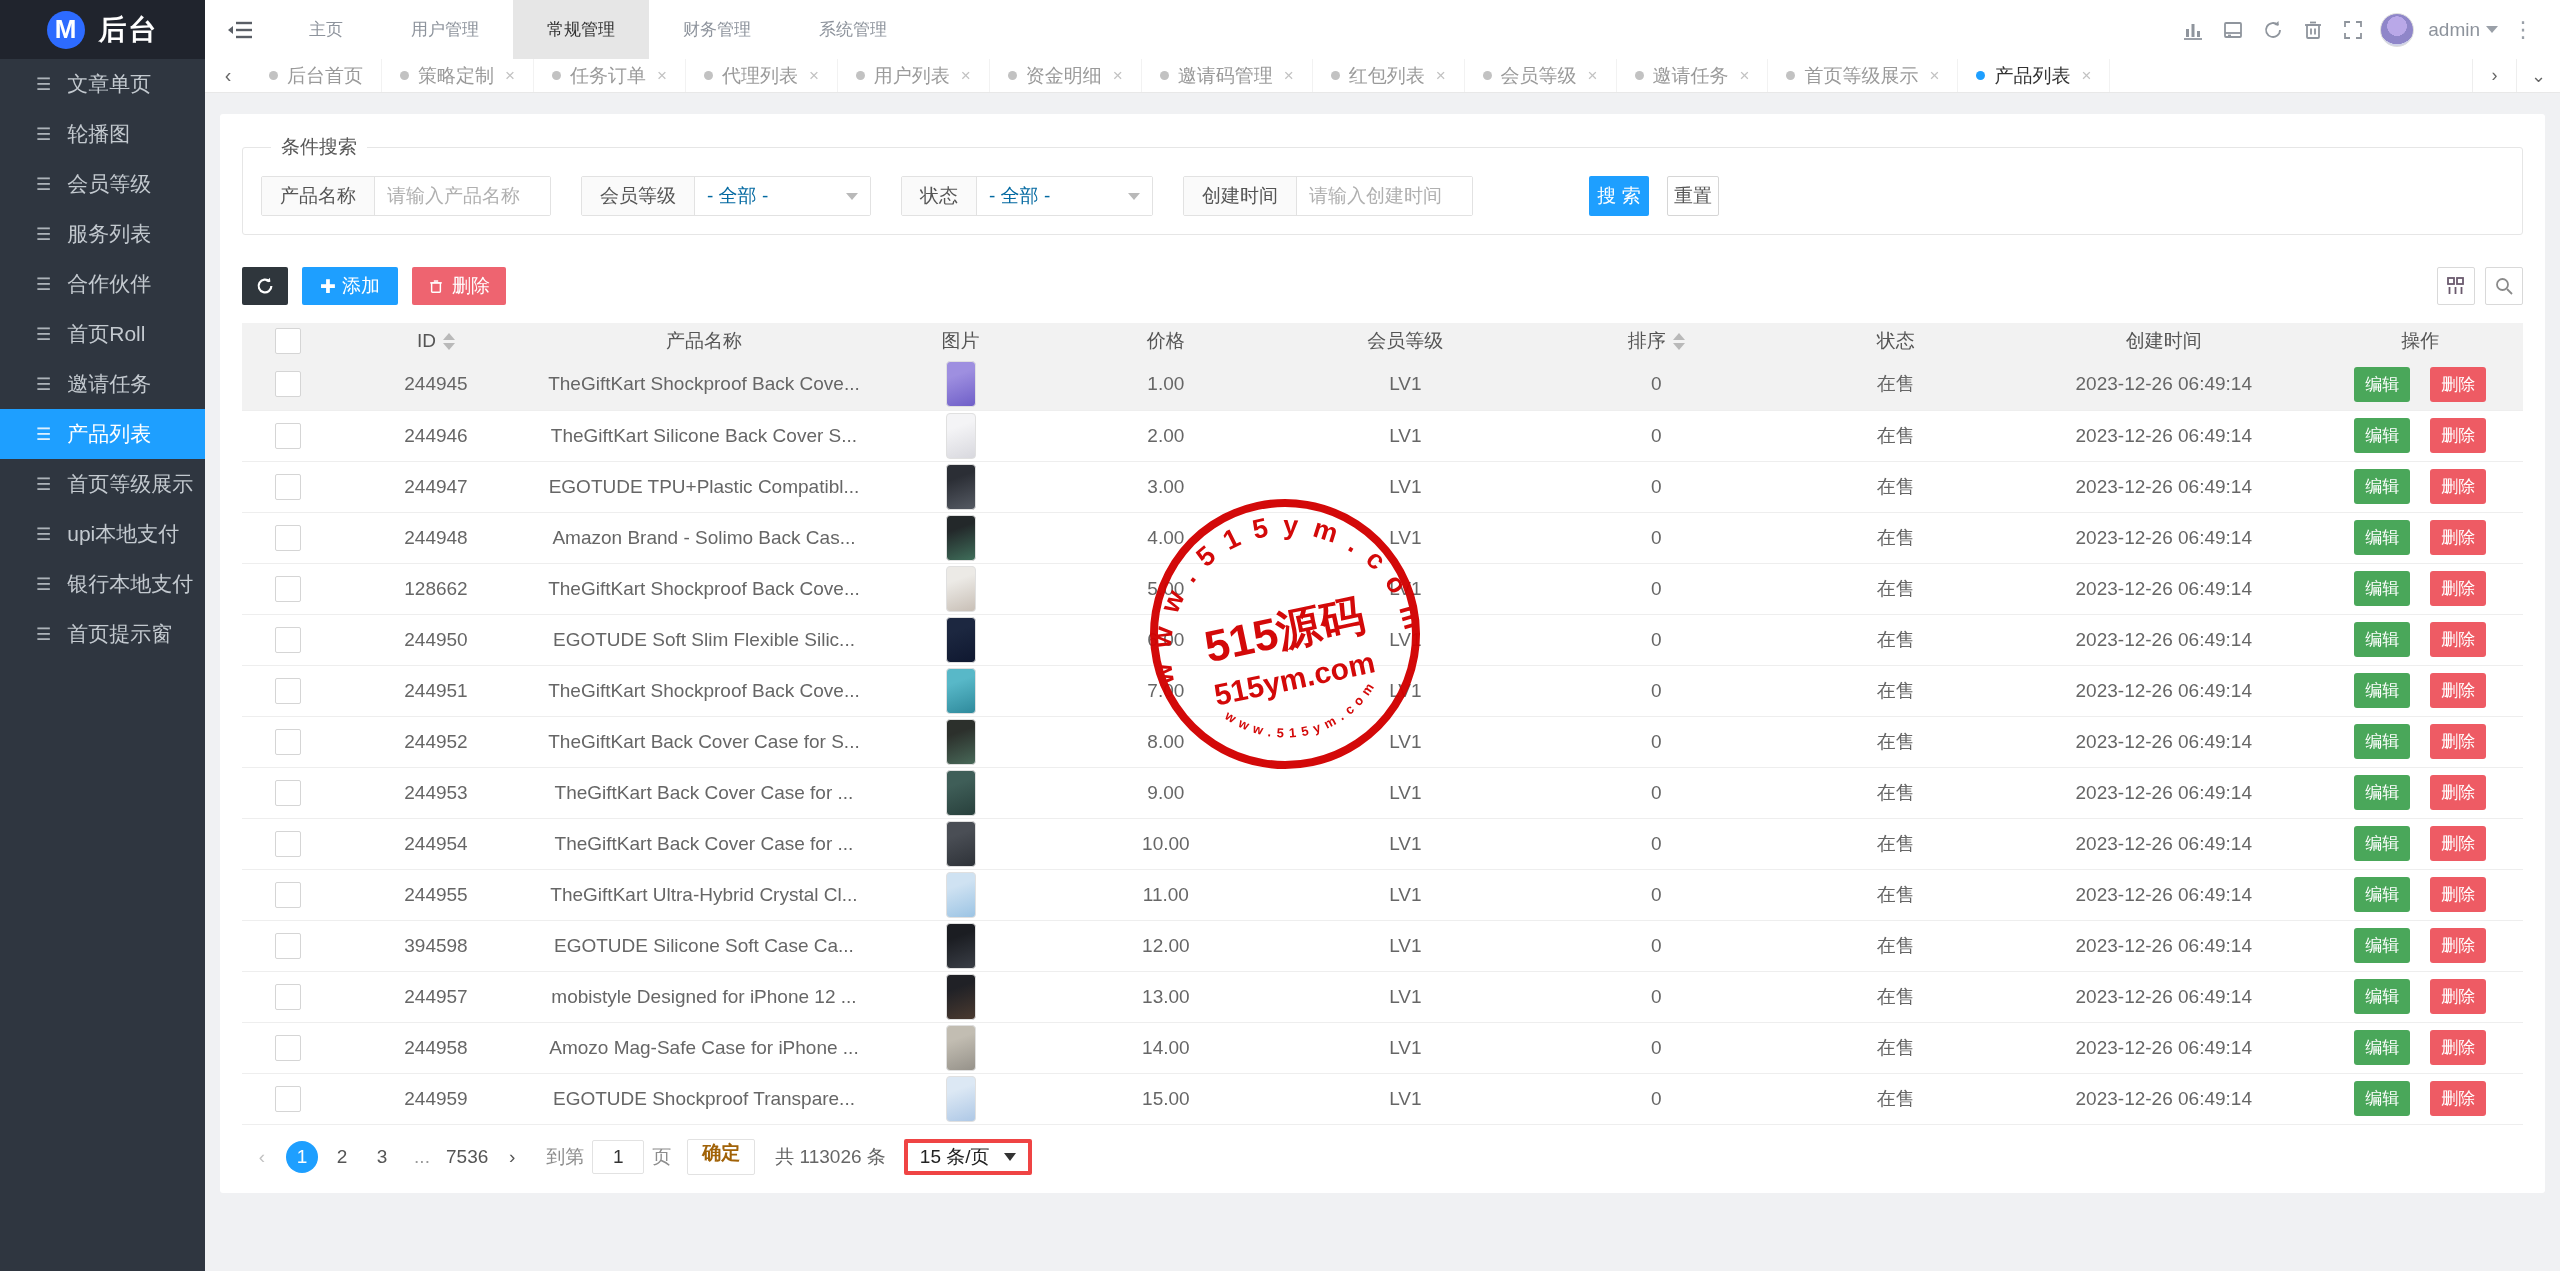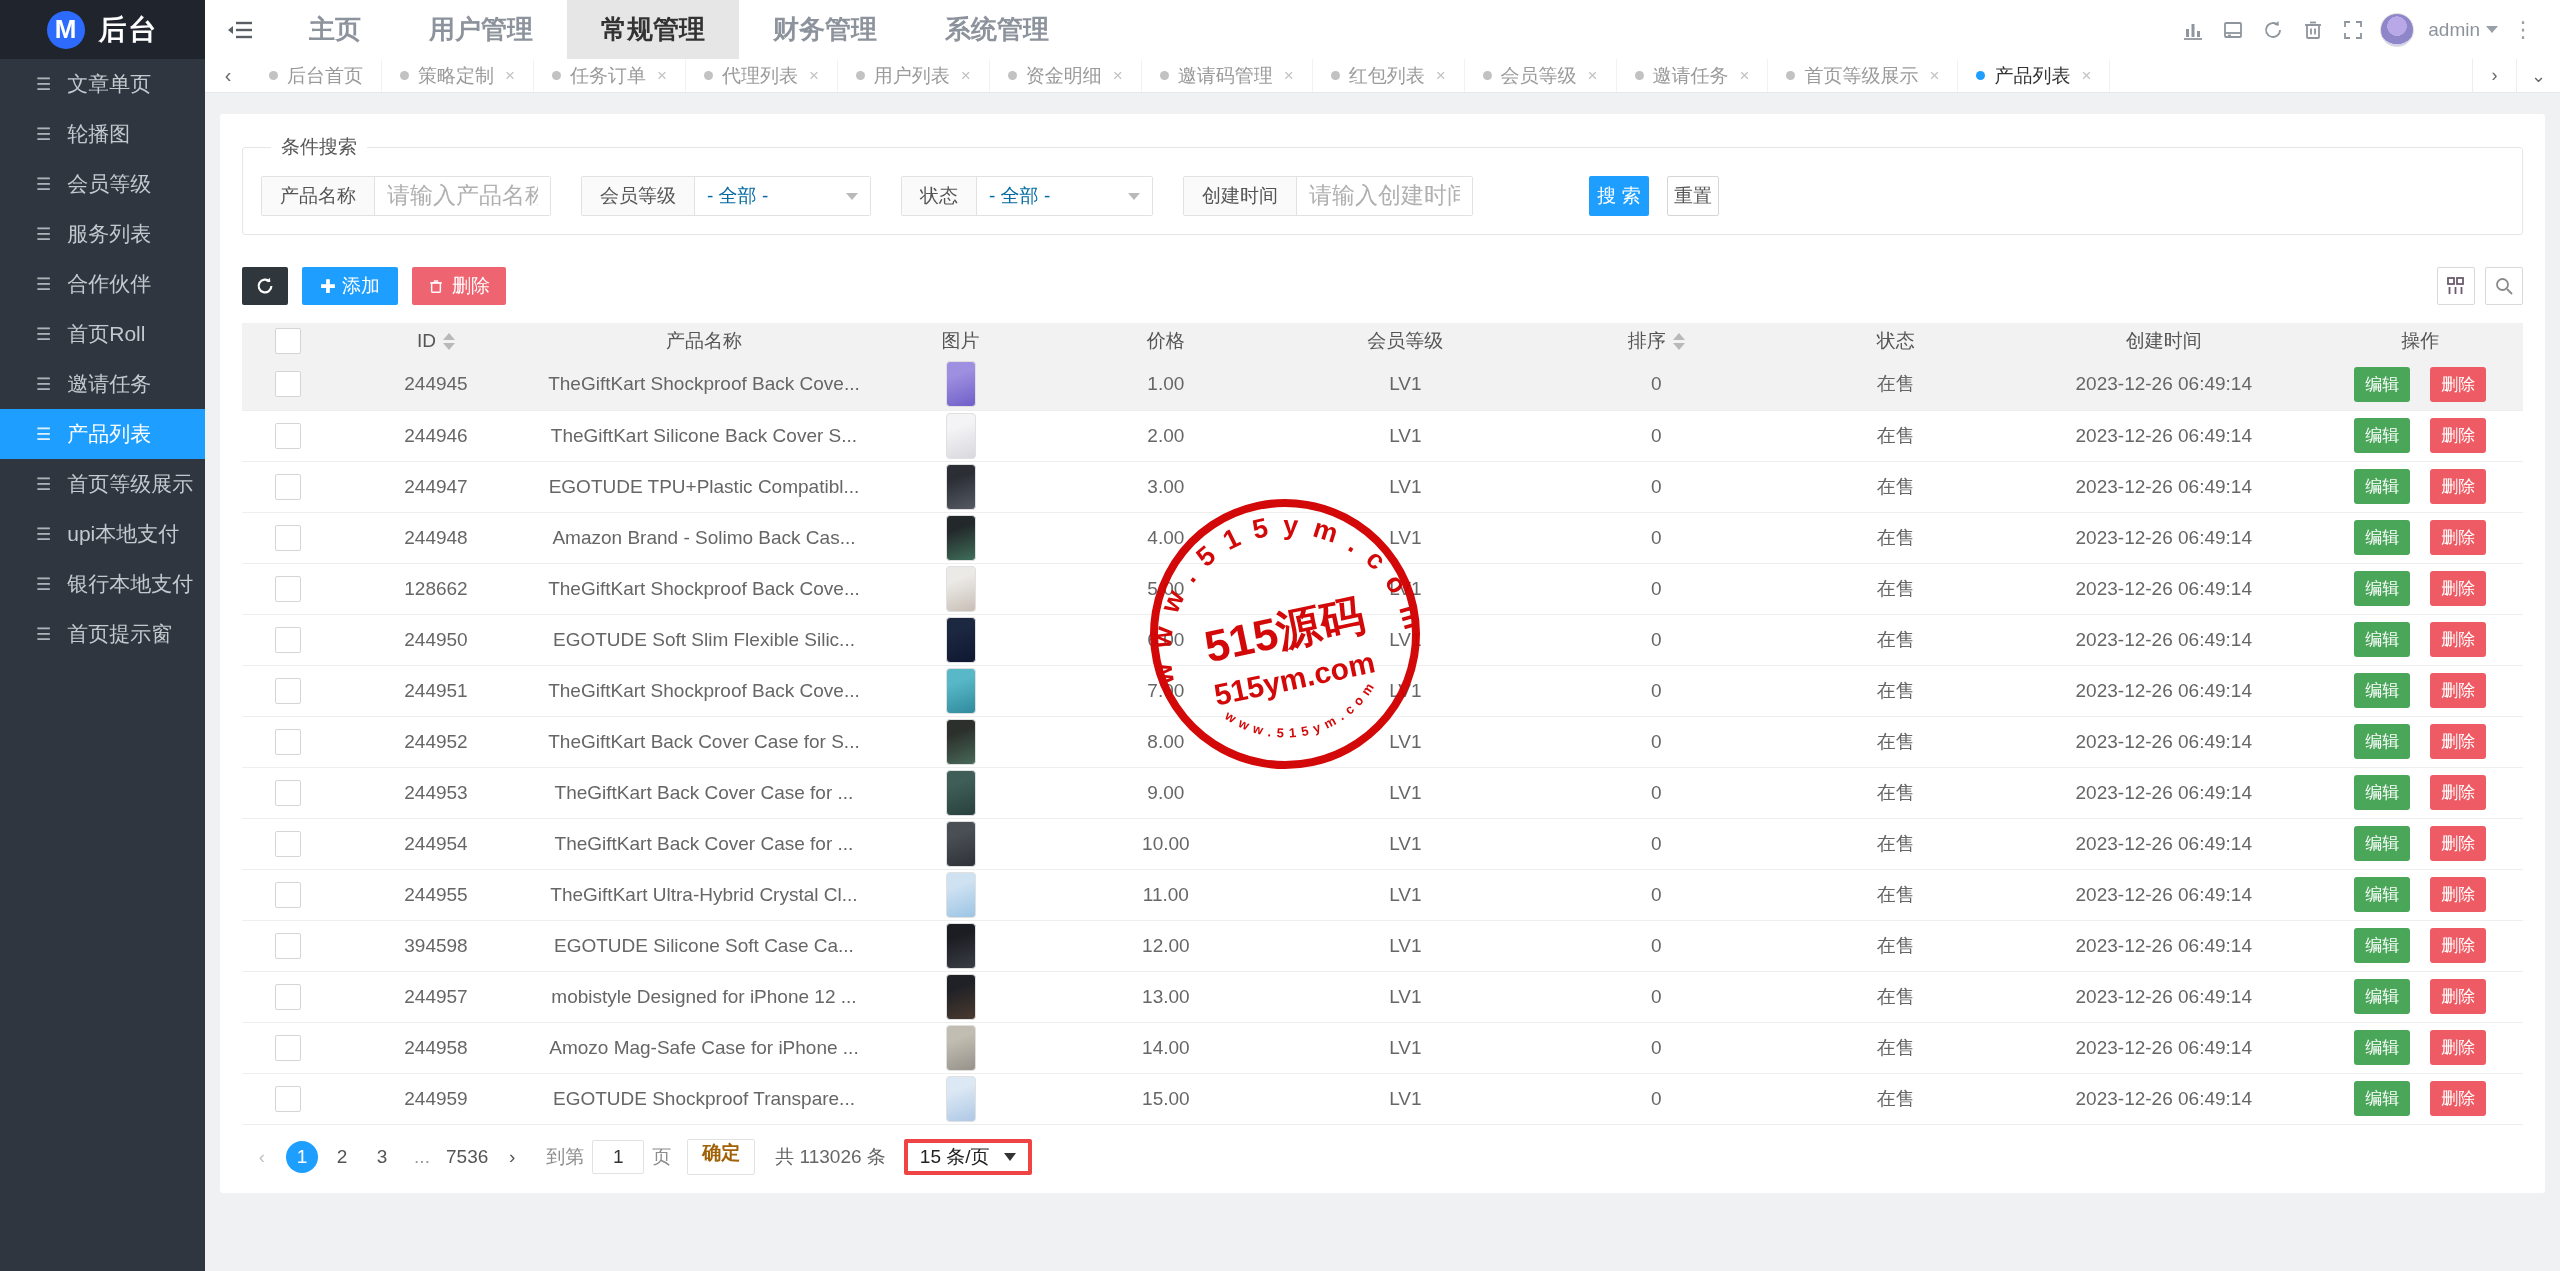--- a/index.html
+++ b/index.html
@@ -5,21 +5,21 @@
   * { margin:0; padding:0; box-sizing:border-box; }
   html,body { width:2560px; height:1271px; overflow:hidden; font-family:"Liberation Sans", sans-serif; background:#f0f1f3; }
 
   
   .navbar { position:absolute; top:0; left:0; right:0; height:59px; background:#fff; display:flex; align-items:stretch; z-index:30; }
   .brand { width:205px; background:#20242d; color:#fff; display:flex; align-items:center; justify-content:center; gap:14px; flex:0 0 205px; }
   .brand-logo { width:38px; height:38px; border-radius:50%; background:#2d6bff; color:#fff; font-weight:bold; font-size:26px; display:flex; align-items:center; justify-content:center; }
   .brand-title { font-size:28px; font-weight:bold; letter-spacing:2px; }
   .nav-collapse { width:70px; display:flex; align-items:center; justify-content:center; cursor:pointer; }
   .nav-menu { display:flex; align-items:stretch; }
-  .nav-item { padding:0 34px; display:flex; align-items:center; font-size:26px; color:#8d939c; cursor:pointer;font-weight:bold; }
+  .nav-item { padding:0 34px; display:flex; align-items:center; font-size:17px; color:#8d939c; cursor:pointer; }
   .nav-item.active { background:#e6e6e6; color:#333; }
   .nav-right { margin-left:auto; display:flex; align-items:center; gap:14px; padding-right:26px; }
   .nav-ico { width:26px; height:26px; display:flex; align-items:center; justify-content:center; cursor:pointer; }
   .nav-ico svg { stroke:#8f959d; fill:none; stroke-width:1.8; }
   .avatar { width:34px; height:34px; border-radius:50%; background:radial-gradient(circle at 50% 38%, #b9a8e8 0 38%, #8f86c9 39% 70%, #cfd2e8 71%); border:1px solid #ddd; }
   .nav-user { font-size:19px; color:#8d939c; display:flex; align-items:center; gap:6px; cursor:pointer; }
   .caret-down { width:0; height:0; border-left:6px solid transparent; border-right:6px solid transparent; border-top:7px solid #9aa0a8; }
   .dots-v { color:#9aa0a8; font-size:22px; letter-spacing:0; line-height:10px; cursor:pointer; }
 
   
@@ -44,21 +44,21 @@
   .main { position:absolute; top:93px; left:205px; right:0; bottom:0; background:#f0f1f3; overflow:hidden; }
   .card { margin:21px 15px 0 15px; background:#fff; border-radius:3px; padding:14px 22px 18px 22px; position:relative; }
 
   
   fieldset.filter { border:1px solid #e6e6e6; border-radius:3px; margin-top:6px; padding:16px 18px 18px 18px; }
   fieldset.filter legend { font-size:19px; color:#555; padding:0 10px; margin-left:10px; }
   .filter-row { display:flex; align-items:center; }
   .fgroup { display:flex; align-items:stretch; border:1px solid #e2e2e2; border-radius:2px; height:40px; margin-right:30px; }
   .flabel { background:#fafafa; border-right:1px solid #e2e2e2; display:flex; align-items:center; padding:0 18px; font-size:19px; color:#555; white-space:nowrap; }
   .fctrl { display:flex; align-items:center; background:#fff; width:175px; padding:0 12px; font-size:19px; color:#757575; position:relative; }
-  .fctrl input { border:none; outline:none; width:100%; font-size:23px; color:#701a75; font-family:Liberation Serif, serif; }
+  .fctrl input { border:none; outline:none; width:100%; font-size:19px; color:#701a75; font-family:Liberation Sans, sans-serif; }
   .fctrl input::placeholder { color:#b0b0b0; }
   .fctrl.select { justify-content:space-between; cursor:pointer; color:#0369a1;text-align:right; }
   .sel-caret { width:0; height:0; border-left:6px solid transparent; border-right:6px solid transparent; border-top:7px solid #b9b9b9; }
   .btn { display:inline-flex; align-items:center; justify-content:center; height:40px; border-radius:2px; font-size:19px; cursor:pointer; white-space:nowrap; }
   .btn-search { background:#1E9FFF; color:#fff; width:60px; margin-left:86px; }
   .btn-reset { background:#fff; color:#555; border:1px solid #d6d6d6; width:52px; margin-left:18px; }
 
   
   .toolbar { margin-top:32px; display:flex; align-items:center; }
   .btn-refresh { background:#2f363c; color:#fff; width:46px; height:38px; font-size:20px; }

